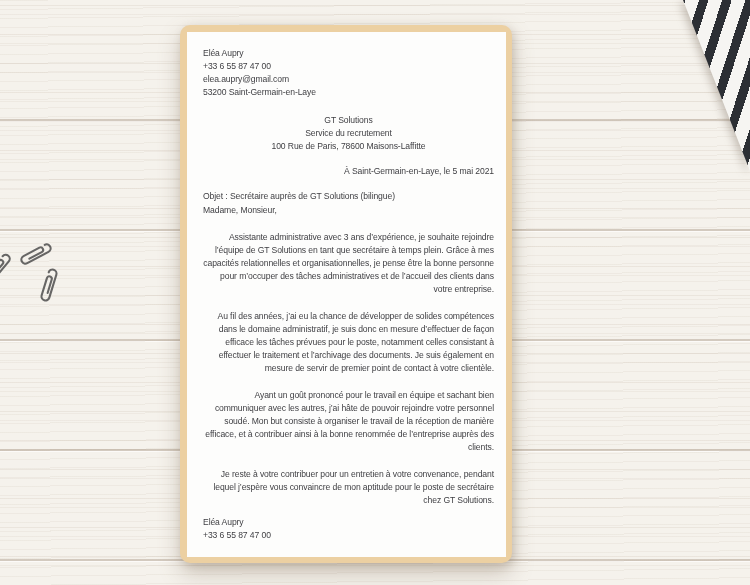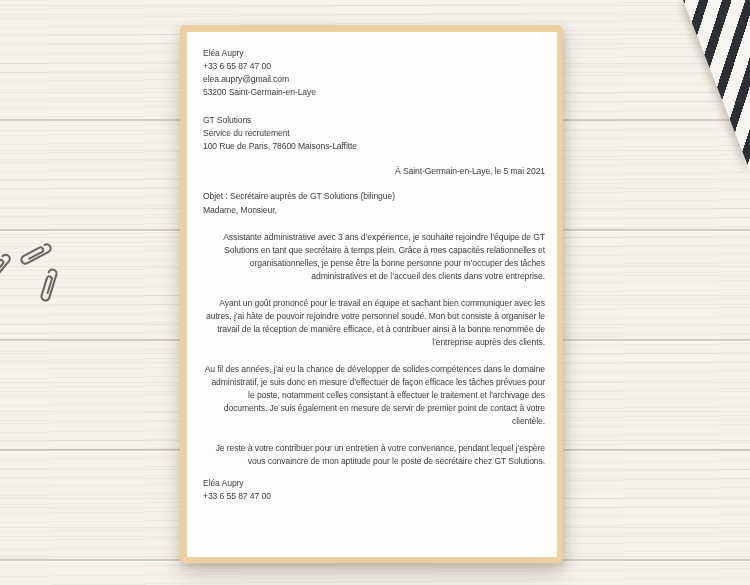--- a/index.html
+++ b/index.html
@@ -39,38 +39,38 @@
       #f6f5f2 0px, #f6f5f2 13px,
       #2c2f34 13px, #2c2f34 22px);
   }
 
   
   .clips { position: absolute; left: 0; top: 232px; width: 80px; height: 80px; }
   .clips path { fill: none; stroke: #4e4e4e; stroke-width: 2.1; stroke-linecap: round; opacity: 0.85; }
 
   
   .board {
-    position: absolute; left: 180px; top: 25px; width: 383px; height: 538px;
+    position: absolute; left: 180px; top: 25px; width: 332px; height: 538px;
     background: #ecd0a2;
-    border-radius: 5px;
+    border-radius: 10px;
     box-shadow: 0 10px 22px rgba(120,100,78,0.32), 2px 3px 8px rgba(120,100,78,0.22);
   }
   .paper {
     position: absolute; left: 7px; top: 7px; right: 6px; bottom: 6px;
     background: #fdfdfc;
     overflow: hidden;
     padding: 15px 12px 0 16px;
     color: #3e3e42;
     font-size: 8.6px;
     line-height: 13px;
     letter-spacing: -0.1px;
   }
 
   .sender-block { margin-bottom: 15px; }
-  .recipient-block { text-align: left; margin-bottom: 12px; }
+  .recipient-block { text-align: center; margin-bottom: 12px; }
   .date-line { text-align: right; margin-bottom: 12px; }
   .subject-line { margin-bottom: 1px; }
   .salutation-line { margin-bottom: 10px; }
   .body-par { margin-bottom: 9px; text-align: right; margin-top: 14px; }
   .closing-line { margin-top: 3px; margin-bottom: 12px; }
   .signature-block { margin-top: 2px; }
 </style>
 </head>
 <body>
 
@@ -104,22 +104,22 @@
         <div>100 Rue de Paris, 78600 Maisons-Laffitte</div>
       </div>
 
       <div class="date-line">À Saint-Germain-en-Laye, le 5 mai 2021</div>
 
       <div class="subject-line">Objet : Secrétaire auprès de GT Solutions (bilingue)</div>
 
       <div class="salutation-line">Madame, Monsieur,</div>
 
       <p class="body-par">Assistante administrative avec 3 ans d’expérience, je souhaite rejoindre l’équipe de GT Solutions en tant que secrétaire à temps plein. Grâce à mes capacités relationnelles et organisationnelles, je pense être la bonne personne pour m’occuper des tâches administratives et de l’accueil des clients dans votre entreprise.</p>
+      <p class="body-par">Au fil des années, j’ai eu la chance de développer de solides compétences dans le domaine administratif, je suis donc en mesure d’effectuer de façon efficace les tâches prévues pour le poste, notamment celles consistant à effectuer le traitement et l’archivage des documents. Je suis également en mesure de servir de premier point de contact à votre clientèle.</p>
       <p class="body-par">Ayant un goût prononcé pour le travail en équipe et sachant bien communiquer avec les autres, j’ai hâte de pouvoir rejoindre votre personnel soudé. Mon but consiste à organiser le travail de la réception de manière efficace, et à contribuer ainsi à la bonne renommée de l’entreprise auprès des clients.</p>
-      <p class="body-par">Au fil des années, j’ai eu la chance de développer de solides compétences dans le domaine administratif, je suis donc en mesure d’effectuer de façon efficace les tâches prévues pour le poste, notamment celles consistant à effectuer le traitement et l’archivage des documents. Je suis également en mesure de servir de premier point de contact à votre clientèle.</p>
       <p class="body-par">Je reste à votre contribuer pour un entretien à votre convenance, pendant lequel j’espère vous convaincre de mon aptitude pour le poste de secrétaire chez GT Solutions.</p>
 
 
       <div class="signature-block">
         <div>Eléa Aupry</div>
         <div>+33 6 55 87 47 00</div>
       </div>
 
     </div>
   </div>

